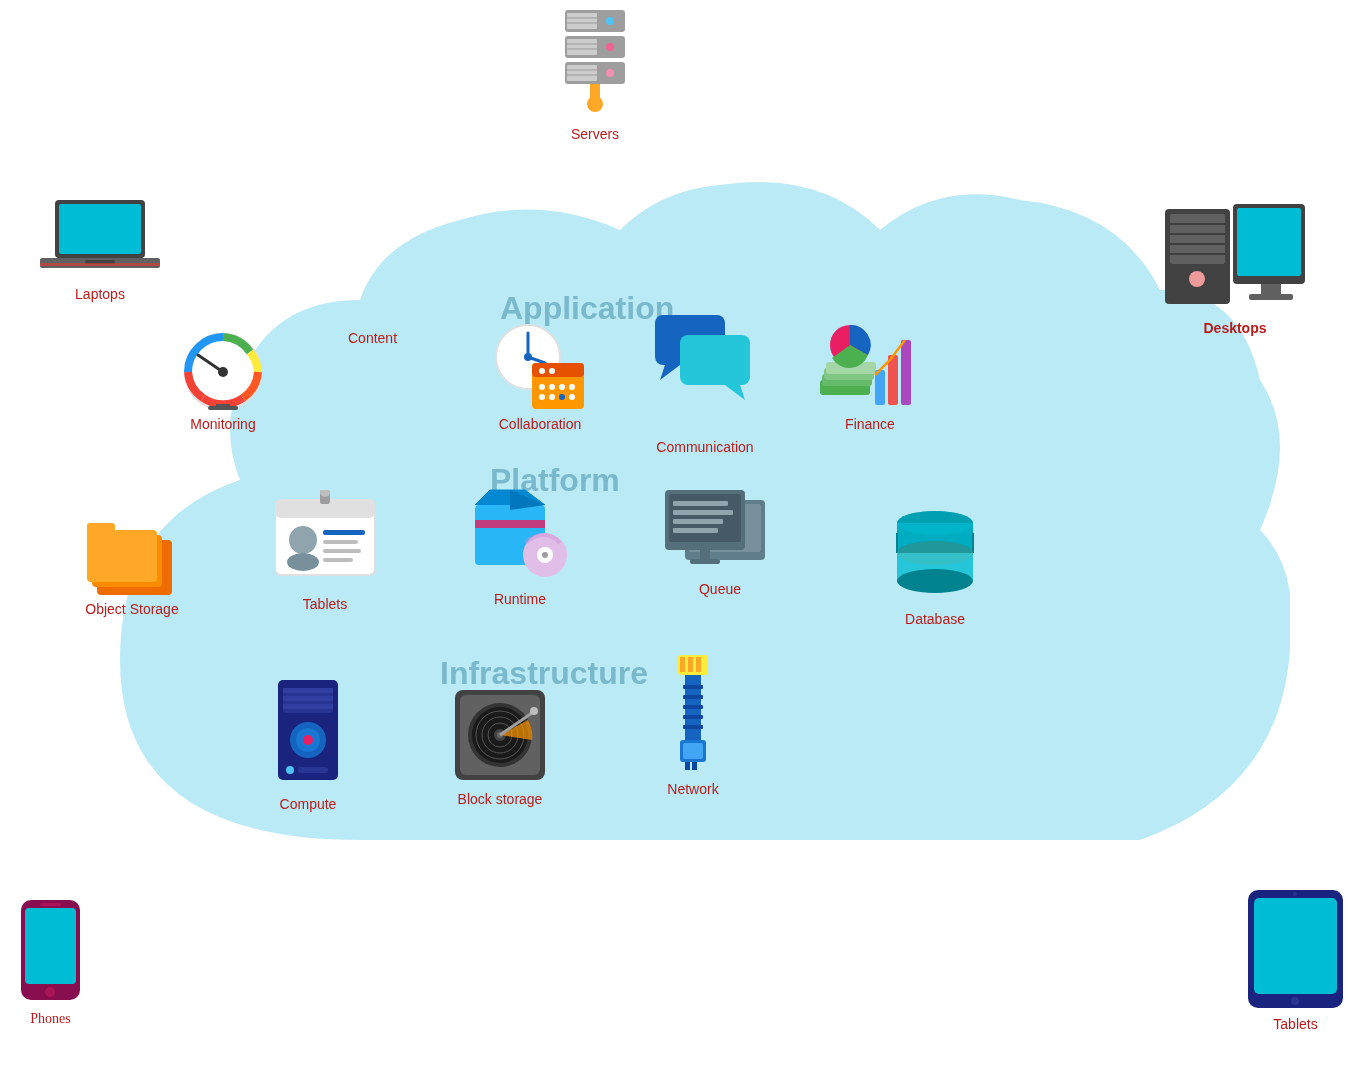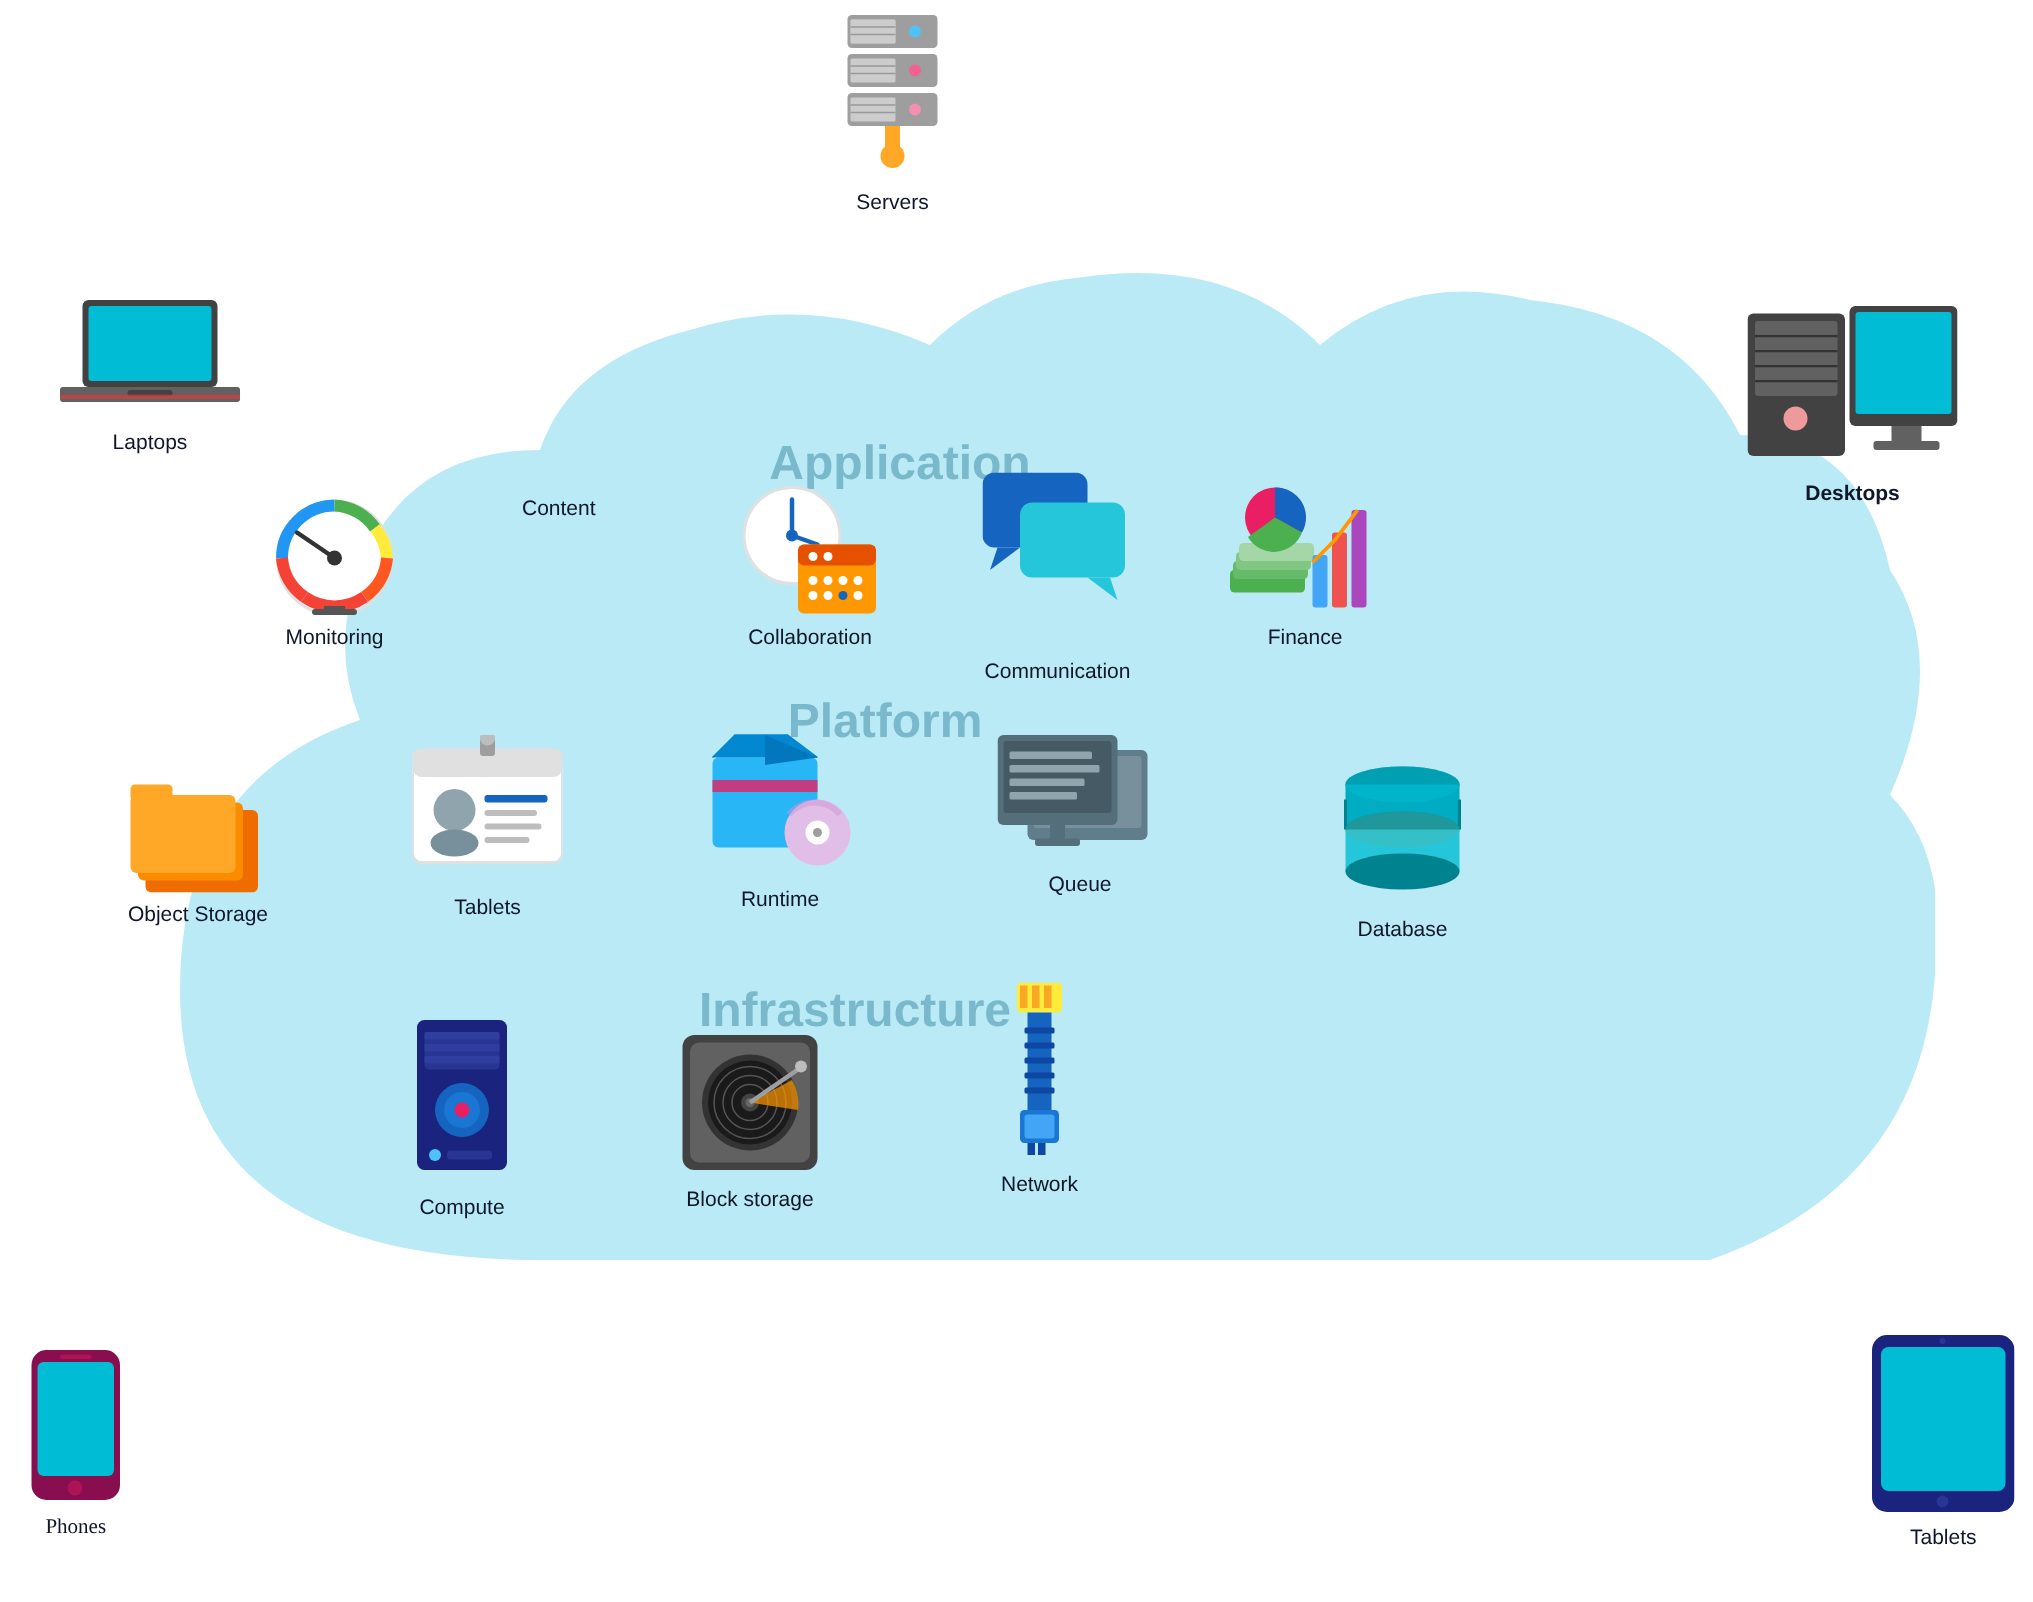--- a/index.html
+++ b/index.html
@@ -21,31 +21,31 @@
     }
 
     .item-icon {
       display: flex;
       align-items: center;
       justify-content: center;
     }
 
     .item-label {
       font-size: 14px;
-      color: #0f172a;
+      color: #b91c1c;
       text-align: center;
       white-space: nowrap;
     }
 
     .section-label {
       position: absolute;
       font-size: 32px;
       font-weight: bold;
       color: #7ab8cc;
-      text-align: center;
+      text-align: left;
     }
 
     
   </style>
 </head>
 <body>
 
 <svg style="position:absolute;top:140px;left:60px;width:1230px;height:870px;" viewBox="0 0 1230 870">
   <path d="
     M 300,700

